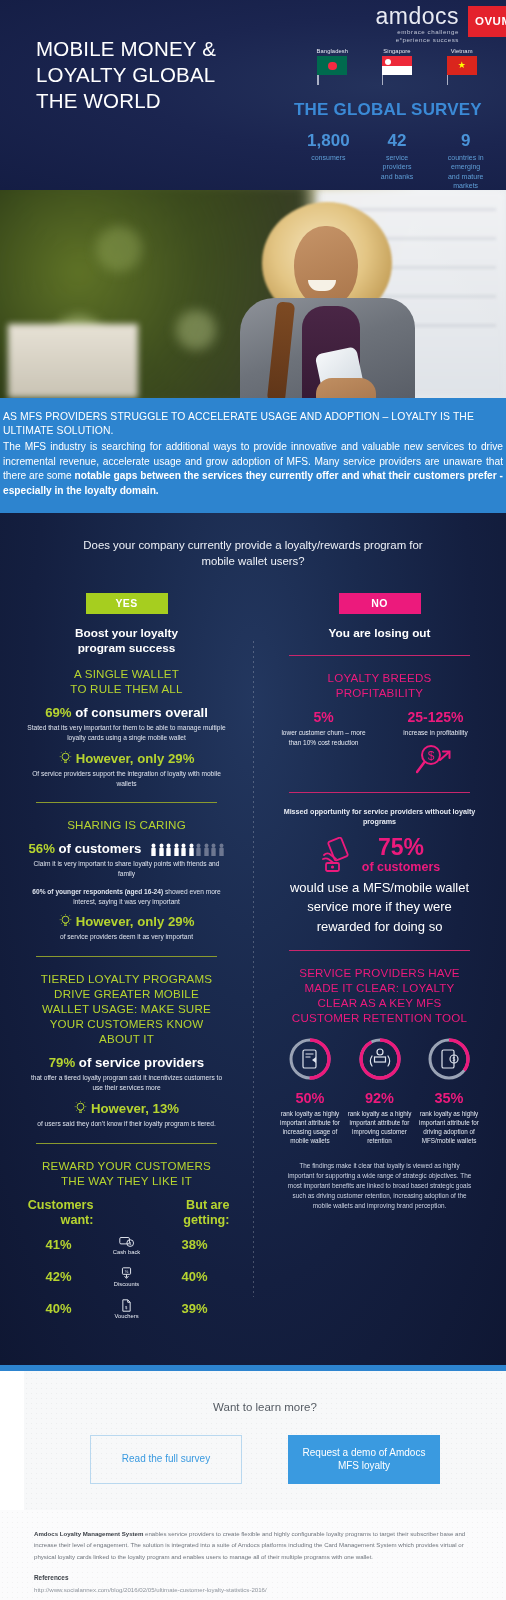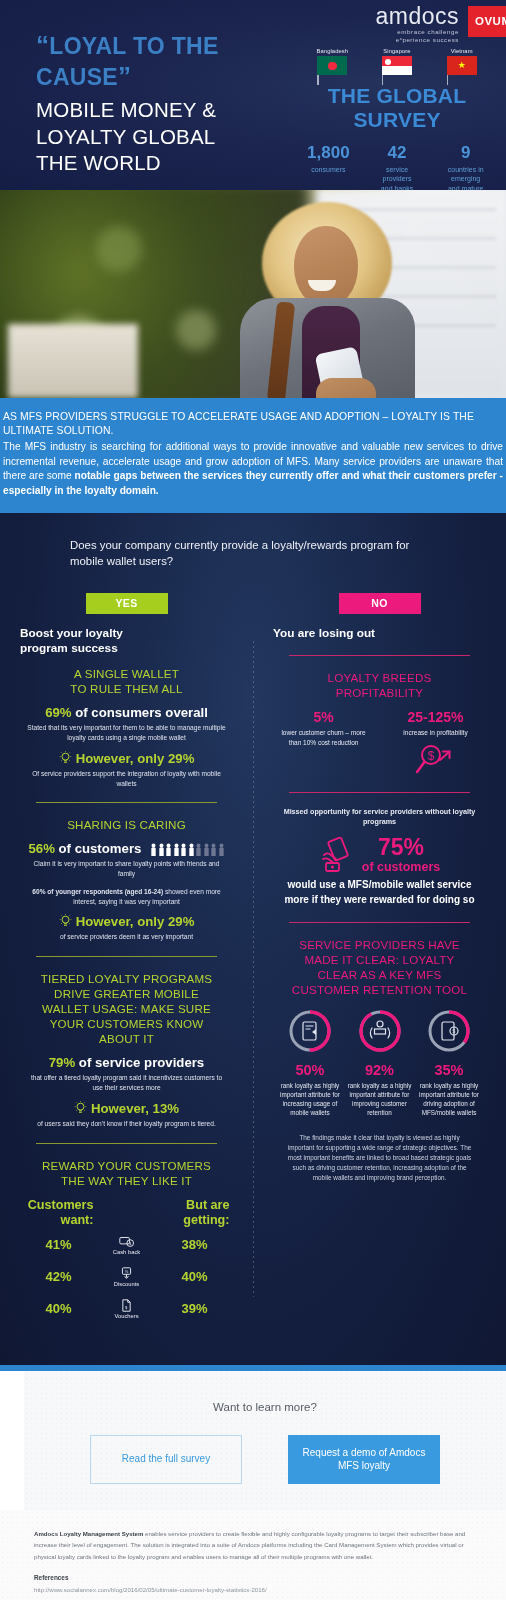--- a/index.html
+++ b/index.html
@@ -58,22 +58,22 @@
     background: #aab0c4;
   }
   .flag-bd { background: #006a4e; }
   .flag-bd .disc { position:absolute; left: 11px; top: 5.5px; width: 8.5px; height: 8.5px; border-radius: 50%; background:#f42a41; }
   .flag-sg { background: #fff; }
   .flag-sg .top { position: absolute; left:0; top:0; width:100%; height:50%; background:#ED2939; }
   .flag-sg .moon { position:absolute; left: 3px; top: 3px; width: 6px; height: 6px; border-radius: 50%; background: #fff; }
   .flag-vn { background: #da251d; }
   .flag-vn .star { position:absolute; left: 11px; top: 5px; color: #ff0; font-size: 9px; line-height: 9px; }
   .survey-title {
-    color: #3b8ad6; font-size: 21px; font-weight: bold; text-align: center;
-    margin-top: 9px; letter-spacing: .2px;
+    color: #3b8ad6; font-size: 17px; font-weight: bold; 
+    margin-top: 25px; letter-spacing: .2px;
   }
   .stats { display: flex; margin-top: 12px; }
   .stat { flex: 1; text-align: center; }
   .stat-num { color: #4a93d8; font-size: 17px; font-weight: bold; line-height: 1.1; }
   .stat-lbl { color: #5f9ed6; font-size: 7px; line-height: 1.35; margin-top: 2px; }
 
   
   .photo { height: 208px; position: relative; overflow: hidden; }
   .photo .sky {
     position:absolute; inset:0;
@@ -153,40 +153,40 @@
     position: relative; padding: 24px 0 40px;
     background: radial-gradient(ellipse at 50% 22%, #23375f 0%, #1a2a4e 32%, #141f40 62%, #0f1733 100%);
   }
   .main .dots {
     position: absolute; inset: 0;
     background-image: radial-gradient(rgba(255,255,255,.055) 0.5px, transparent 0.6px);
     background-size: 4px 4px; pointer-events: none;
   }
   .question {
     position: relative; color: #eef1f7; font-size: 11.4px; line-height: 1.42;
-    text-align: left; padding: 0 70px; margin-bottom: 24px;
+    text-align: center; padding: 0 70px; margin-bottom: 24px;
   }
 
   .cols { position: relative; display: flex; }
   .col { width: 253px; padding: 0 20px; position: relative; }
   .divider {
     position: absolute; left: 253px; top: 48px; bottom: 28px; width: 1px;
     background: repeating-linear-gradient(180deg, rgba(255,255,255,.22) 0 2px, transparent 2px 5px);
   }
 
   .pill {
     display: block; width: 82px; margin: 0 auto 12px; text-align: center;
     font-size: 10.5px; font-weight: bold; letter-spacing: .4px; padding: 4px 0 5px;
     color: #fff;
   }
   .pill-yes { background: #a6ce1f; color: #ffffff; }
   .pill-no  { background: #ec1a7c; color: #ffffff; }
 
   .col-head {
-    color: #ffffff; font-size: 11.8px; font-weight: bold; 
+    color: #ffffff; font-size: 11.8px; font-weight: bold; text-align: center;
     line-height: 1.28; margin-bottom: 10px;
   }
 
   .rule { height: 1px; margin: 14px 16px; }
   .rule-g { background: #8a9a2e; }
   .rule-p { background: #c9266c; }
 
   .blk { text-align: center; }
   .blk-title {
     font-size: 11.6px; line-height: 1.3; letter-spacing: .2px; margin-bottom: 9px;
@@ -266,23 +266,20 @@
 </style>
 </head>
 <body>
 
 <div class="page">
 
   <div class="header">
     <div class="dots"></div>
 
     <div class="header-left">
-      <div class="hl-quote">
-        <span class="qm">“</span><span>LOYAL TO THE CAUSE</span><span class="qm">”</span>
-      </div>
       <div class="hl-sub">
         <div>MOBILE MONEY &amp;</div>
         <div>LOYALTY GLOBAL</div>
         <div>THE WORLD</div>
       </div>
     </div>
 
     <div class="brand">
       <div class="brand-amdocs">
         <div class="w">amdocs</div>
@@ -585,21 +582,21 @@
               <path d="M5 18c2-2 5-2 7 0l5 4" fill="none" stroke="#ec1a7c" stroke-width="1.8" stroke-linecap="round"></path>
               <path d="M4 22c2-1 4-1 6 .5l4 3" fill="none" stroke="#ec1a7c" stroke-width="1.8" stroke-linecap="round"></path>
               <rect x="7" y="26" width="13" height="8" rx="1.5" fill="none" stroke="#ec1a7c" stroke-width="1.8"></rect>
               <circle cx="13.5" cy="30" r="1.6" fill="#ec1a7c"></circle>
             </svg>
             <div>
               <div class="num">75%</div>
               <div class="of">of customers</div>
             </div>
           </div>
-          <div class="note" style="color:#ffffff;font-size:10px;font-weight:bold">would use a MFS/mobile wallet service more if they were rewarded for doing so</div>
+          <div class="note" style="color:#ffffff;font-size:13px;font-weight:normal">would use a MFS/mobile wallet service more if they were rewarded for doing so</div>
         </div>
 
         <div class="rule rule-p"></div>
 
         <div class="blk">
           <div class="blk-title t-pink">
             <div>SERVICE PROVIDERS HAVE</div>
             <div>MADE IT CLEAR: LOYALTY</div>
             <div>CLEAR AS A KEY MFS</div>
             <div>CUSTOMER RETENTION TOOL</div>

